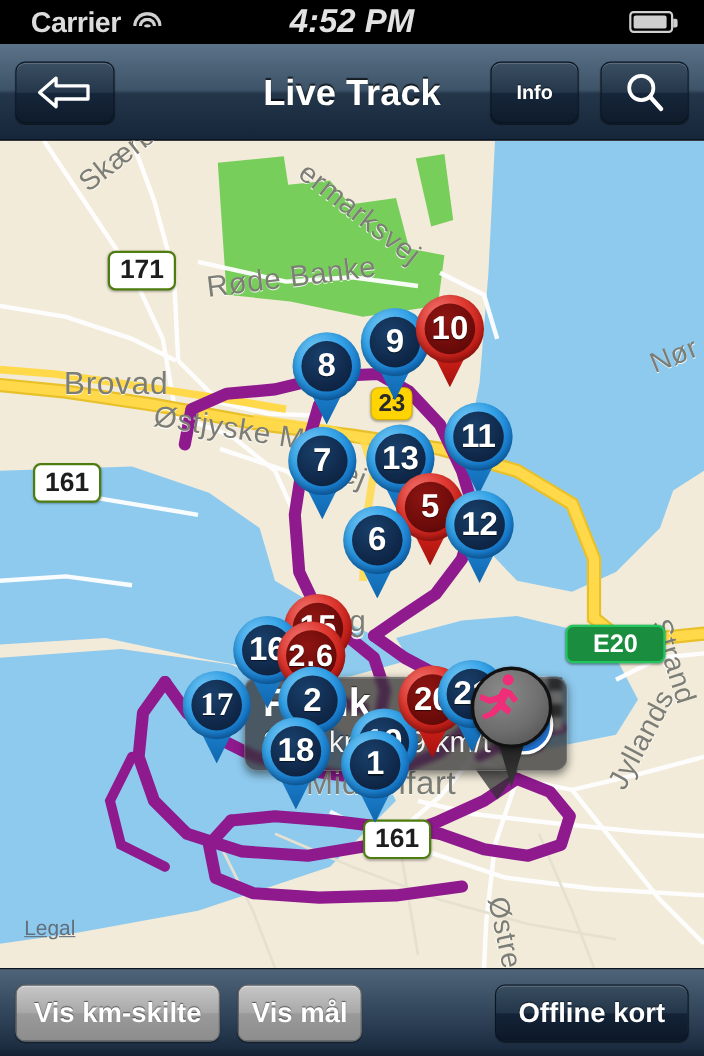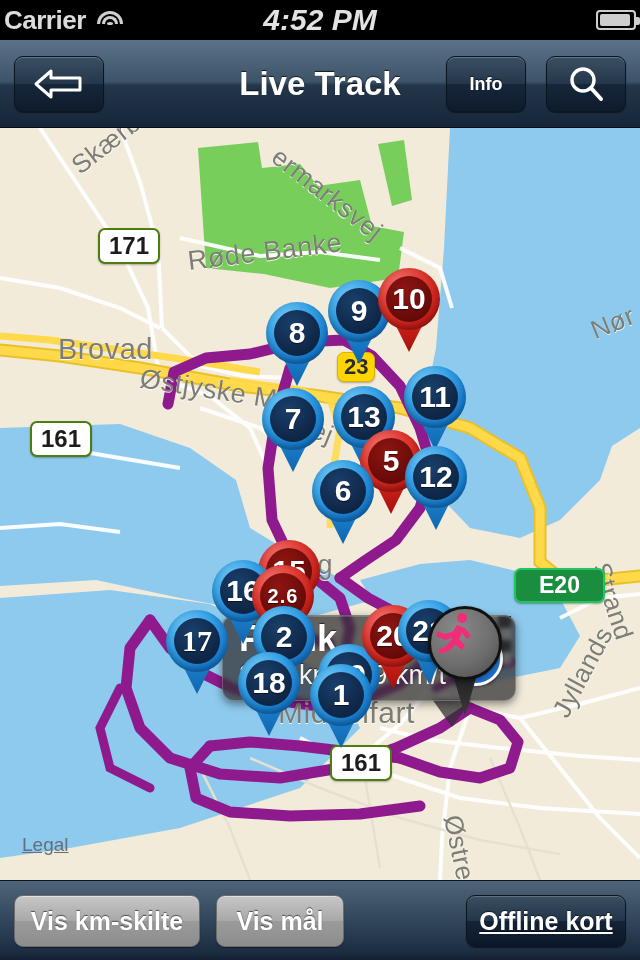--- a/index.html
+++ b/index.html
@@ -9,21 +9,21 @@
     font-family: "Liberation Sans", sans-serif;
     overflow: hidden;
   }
   #app { position: relative; width: 640px; height: 960px; overflow: hidden; }
 
   
   .statusbar {
     position: absolute; top: 0; left: 0; width: 640px; height: 40px;
     background: #000; color: #d9d9d9;
     display: flex; align-items: center; justify-content: space-between;
-    padding: 0 4px;
+    padding: 0 28px;
   }
   .sb-left { display: flex; align-items: center; gap: 10px; }
   .sb-carrier { font-size: 26px; font-weight: bold; letter-spacing: -0.5px; color: #dcdcdc; }
   .sb-time { font-size: 30px; font-weight: bold; color: #e2e2e2; position:absolute; left:0; right:0; text-align:center;font-style:italic; }
   .wifi { width: 28px; height: 20px; position: relative; }
   .wifi i { position:absolute; display:block; border: 3px solid #d0d0d0; border-bottom: none;
             border-radius: 50% 50% 0 0 / 100% 100% 0 0; left:50%; transform: translateX(-50%); }
   .wifi i:nth-child(1) { width: 26px; height: 13px; top: 1px; }
   .wifi i:nth-child(2) { width: 16px; height: 8px;  top: 6px; }
   .wifi i:nth-child(3) { width: 6px;  height: 3px;  top: 12px; border-radius:50%; background:#d0d0d0; border:none; }
@@ -113,21 +113,21 @@
     background: radial-gradient(circle at 40% 30%, #19406b 0%, #10294b 60%, #0a1c34 100%);
     display: flex; align-items: center; justify-content: center;
     color: #fff; font-size: 30px; font-weight: bold;
     text-shadow: 0 1px 1px rgba(0,0,0,0.6);
   }
   .pin.red .body {
     background: radial-gradient(circle at 34% 26%, #ef6f6a 0%, #e03b33 38%, #c01c16 72%, #9b0f0b 100%);
   }
   .pin.red .tail { background: linear-gradient(to bottom, #d52a22 0%, #c41c16 50%, #a4110d 100%); }
   .pin.red .disc { background: radial-gradient(circle at 40% 30%, #8e1512 0%, #6d0c0a 60%, #520705 100%); }
-  .pin.small .disc { font-size: 20px; letter-spacing: 1px; }
+  .pin.small .disc { font-size: 28px; letter-spacing: 1px; }
 
   
   .runner {
     position: absolute; width: 74px; height: 74px; border-radius: 50%;
     background: radial-gradient(circle at 38% 30%, #8a8a8a 0%, #6e6e6e 55%, #4a4a4a 100%);
     border: 3px solid #111;
     display: flex; align-items: center; justify-content: center;
     box-shadow: 0 2px 4px rgba(0,0,0,0.4);
   }
   .runner-tail {
@@ -187,22 +187,22 @@
     background: linear-gradient(to bottom, #c7c7c7 0%, #a8a8a8 50%, #9a9a9a 51%, #8d8d8d 100%);
     border: 1px solid #6c6c6c;
     box-shadow: inset 0 1px 0 rgba(255,255,255,0.45), 0 1px 1px rgba(0,0,0,0.4);
   }
   .tb-dark {
     background: linear-gradient(to bottom, #3a4e62 0%, #223549 50%, #142338 51%, #0c1828 100%);
     border: 1px solid #0a1522;
     box-shadow: inset 0 1px 0 rgba(255,255,255,0.2), 0 1px 1px rgba(0,0,0,0.5);
   }
   #tb-kmskilte { left: 14px; width: 186px; }
-  #tb-maal { left: 216px; width: 128px; }
-  #tb-offline { right: 14px; width: 160px; text-decoration: underline; }
+  #tb-maal { left: 216px; width: 113px; }
+  #tb-offline { right: 14px; width: 176px; }
 </style>
 </head>
 <body>
 
 <div id="app">
 
   <div class="statusbar">
     <div class="sb-left">
       <span class="sb-carrier">Carrier</span>
       <span class="wifi">

